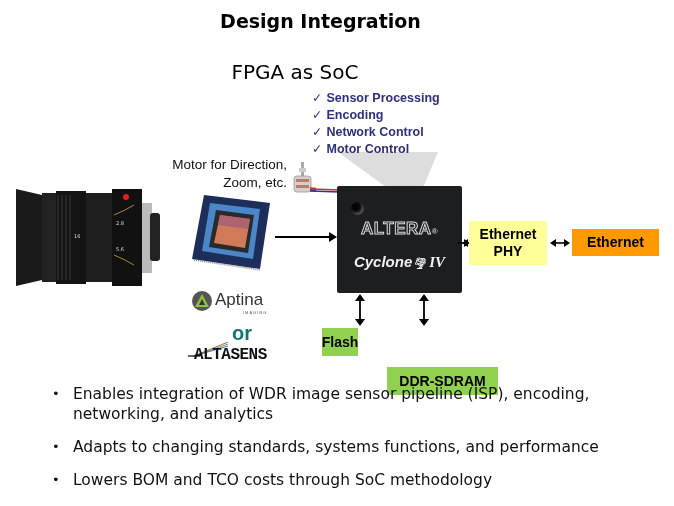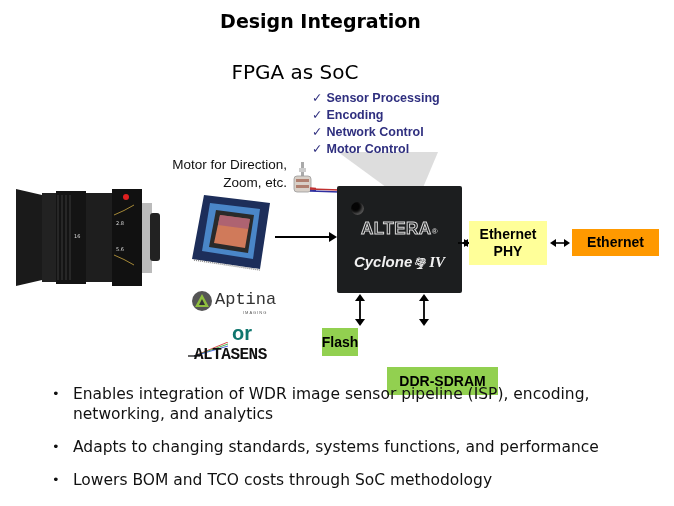--- a/index.html
+++ b/index.html
@@ -19,21 +19,21 @@
   .cyclone { left: 0; width: 125px; top: 55px; text-align: center; font-family: "Liberation Sans", sans-serif; font-weight: bold; font-style: italic; font-size: 15px; color: #f0f0f0; margin-top: 12px; }
   .cyclone .iv { font-family: "Liberation Serif", serif; font-size: 15px; margin-left: 3px; }
   .sensor { left: 190px; top: 193px; width: 82px; height: 78px; }
   .lens { left: 14px; top: 185px; width: 148px; height: 105px; }
   .box { display: flex; align-items: center; justify-content: center; text-align: center; font-family: "Liberation Sans", sans-serif; font-weight: bold; font-size: 14px; line-height: 17px; color: #000000; }
   .phy { left: 469px; top: 221px; width: 78px; height: 44px; background: #ffff99; }
   .ethernet { left: 572px; top: 229px; width: 87px; height: 27px; background: #ff9900; }
   .flash { left: 322px; top: 328px; width: 36px; height: 28px; background: #92d050; }
   .ddr { left: 387px; top: 328px; width: 111px; height: 28px; background: #92d050; }
   .aptina { left: 191px; top: 288px; width: 86px; height: 30px; }
-  .aptina-text { font-family: Liberation Mono, monospace; font-size: 17px; color: #333; }
+  .aptina-text { font-family: Liberation Sans, sans-serif; font-size: 17px; color: #333; }
   .or { left: 232px; top: 322px; font-family: "Liberation Sans", sans-serif; font-weight: bold; font-size: 20px; color: #0f766e; }
   .altasens { left: 188px; top: 342px; width: 92px; height: 24px; }
   .bullets { left: 52px; top: 384px; width: 610px; font-family: "DejaVu Sans", sans-serif; font-size: 15.5px; line-height: 20px; color: #111; }
   .bullet { display: flex; margin-bottom: 13px; }
   .bullet .dot { width: 21px; flex: none; font-size: 13px; }
   svg { display: block; }
 </style>
 </head>
 <body>
 

